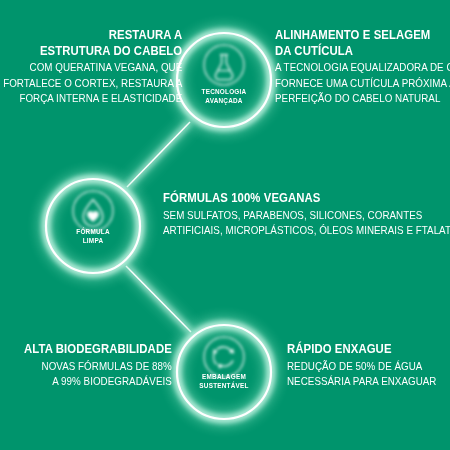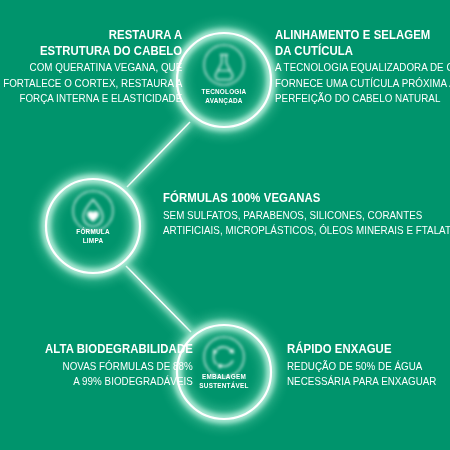--- a/index.html
+++ b/index.html
@@ -59,21 +59,21 @@
   .align-left  { text-align: left; }
   .align-left .heading  { transform-origin: 0% 50%; }
   .align-left .body     { transform-origin: 0% 50%; }
 
   .gap { height: 2px; }
 
   
   #block-restaura   { right: 268px; top: 27px;  }
   #block-alinhamento{ left: 275px;  top: 27px;  }
   #block-formulas   { left: 163px;  top: 190px; }
-  #block-biodeg     { right: 257px; top: 341px; }
+  #block-biodeg     { right: 278px; top: 341px; }
   #block-enxague    { left: 287px;  top: 341px; }
 
   
   .badge-label {
     position: absolute;
     color: #ffffff;
     text-align: center;
     font-weight: bold;
     font-size: 7.1px;
     line-height: 8.6px;

